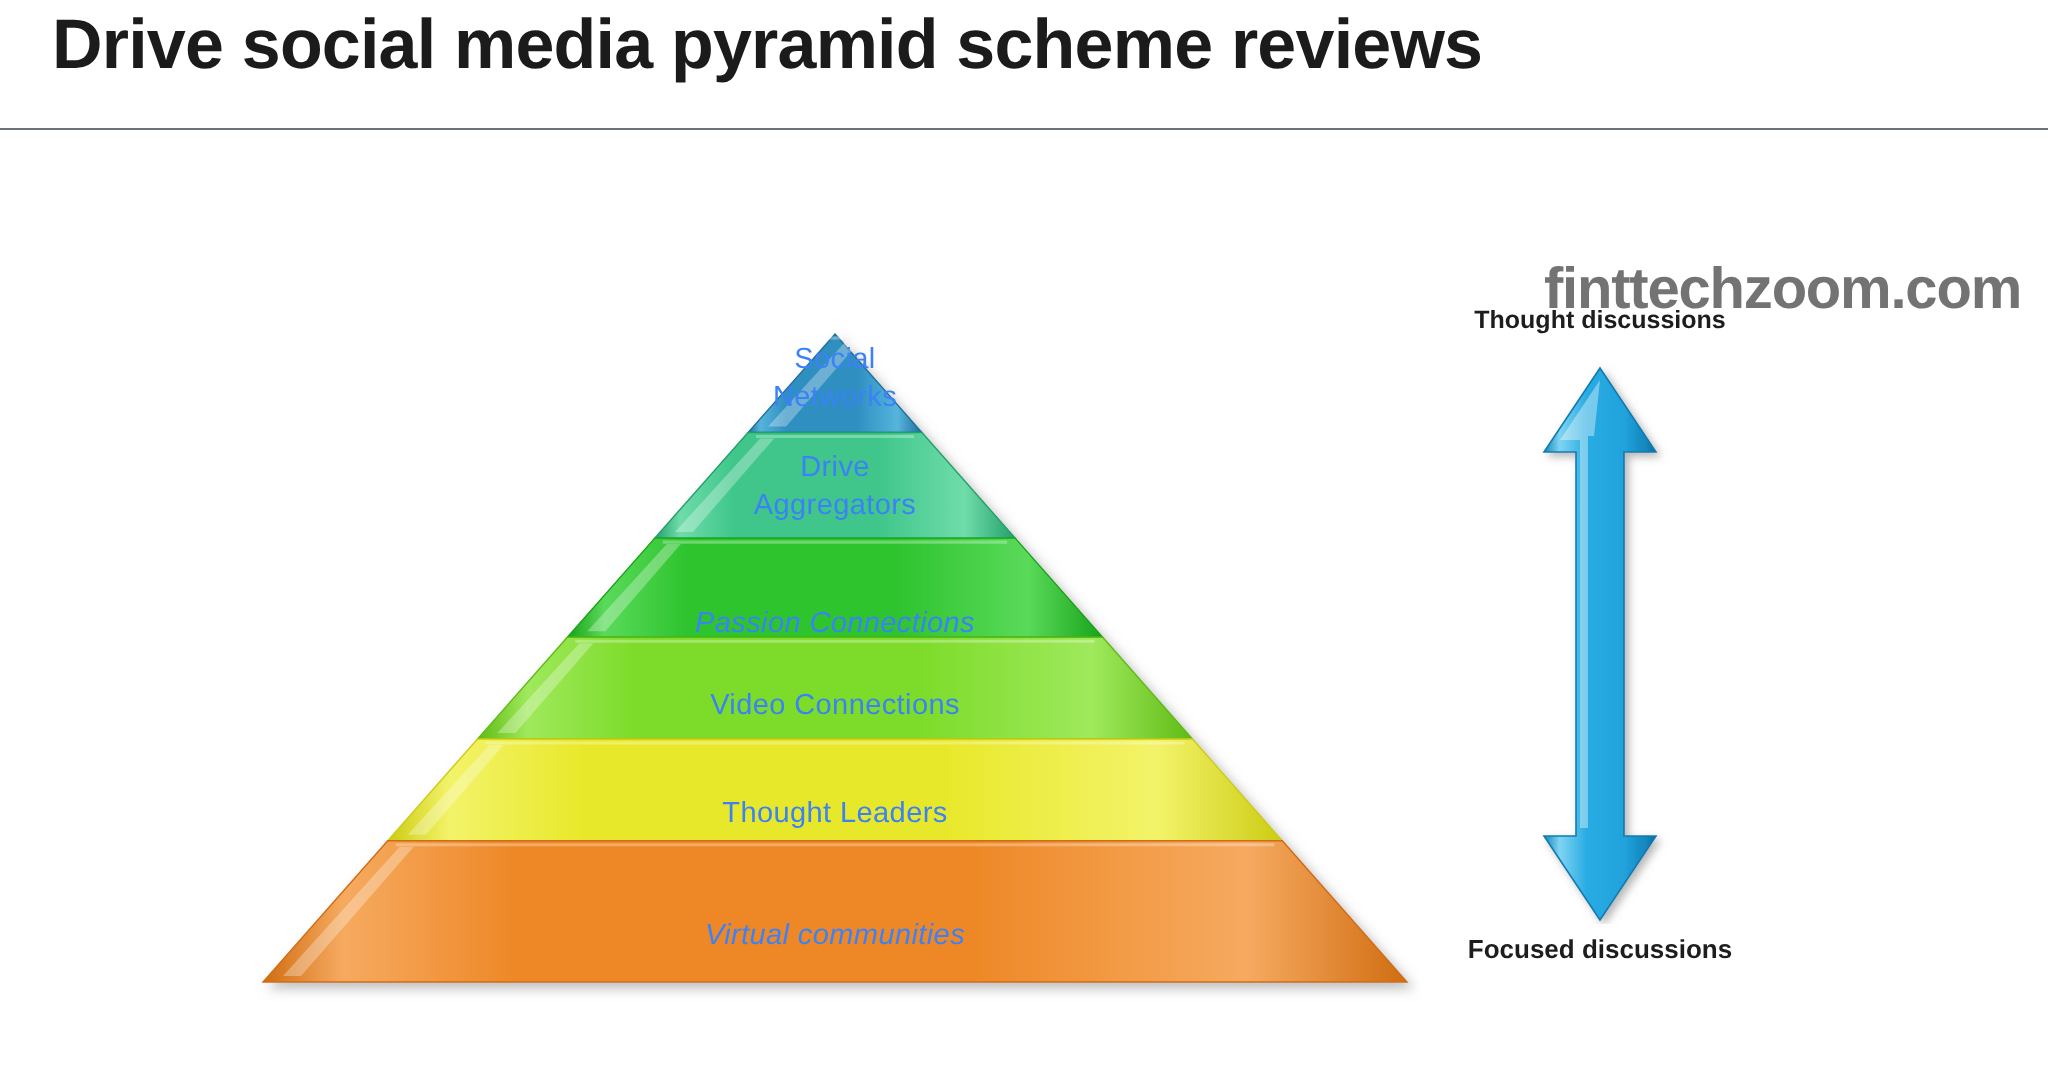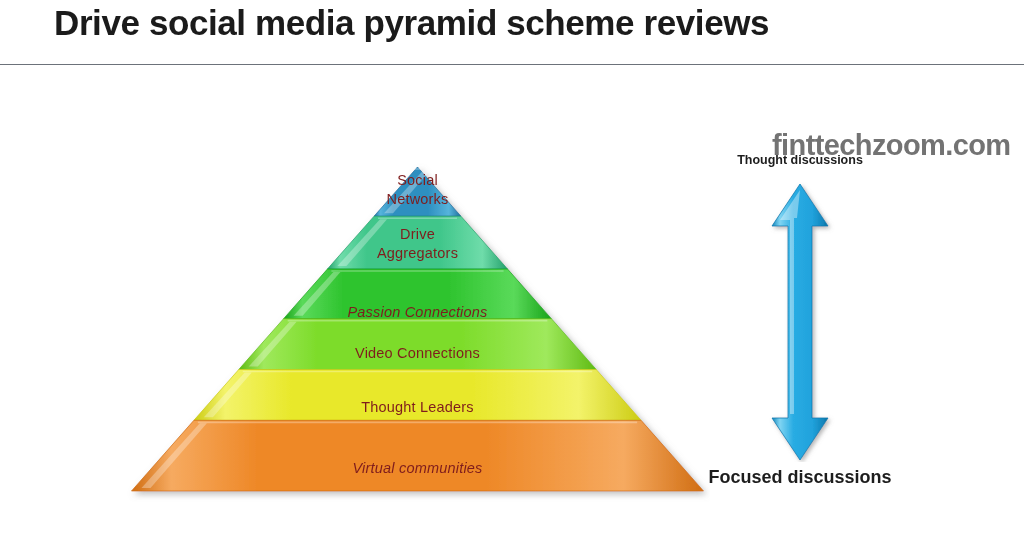--- a/index.html
+++ b/index.html
@@ -26,21 +26,20 @@
   #page-title {
     position: absolute;
     left: 26px;
     top: 3px;
     font-size: 35px;
     font-weight: bold;
     color: #1b1b1b;
     letter-spacing: -0.4px;
     white-space: nowrap;
     font-family: "Liberation Sans", sans-serif;
-    margin-left: 28px;
   }
   #header-divider {
     position: absolute;
     left: 0;
     top: 64px;
     width: 1024px;
     height: 1px;
     background: #6c727a;
   }
 
@@ -75,21 +74,21 @@
     height: 340px;
   }
   #pyramid-svg {
     position: absolute;
     left: 0; top: 0;
   }
   .tier-label {
     position: absolute;
     width: 100%;
     text-align: center;
-    color: #7f1d1d;
+    color: #3b82f6;
     font-size: 14.5px;
     font-family: "Liberation Sans", sans-serif;
     line-height: 18px;
     letter-spacing: 0.2px;
     pointer-events: none;
   }
   .tier-label.two-line { line-height: 19px; }
 
   
   #arrow-group {
@@ -110,21 +109,21 @@
     color: #1d1d1d;
     white-space: nowrap;
     font-family: "Liberation Sans", sans-serif;
   }
   #arrow-bottom-label {
     position: absolute;
     left: 0;
     top: 322px;
     width: 200px;
     text-align: center;
-    font-size: 18px;
+    font-size: 13px;
     font-weight: bold;
     color: #1d1d1d;
     white-space: nowrap;
     font-family: "Liberation Sans", sans-serif;
   }
   #arrow-svg {
     position: absolute;
     left: 55px;
     top: 37px;
   }

